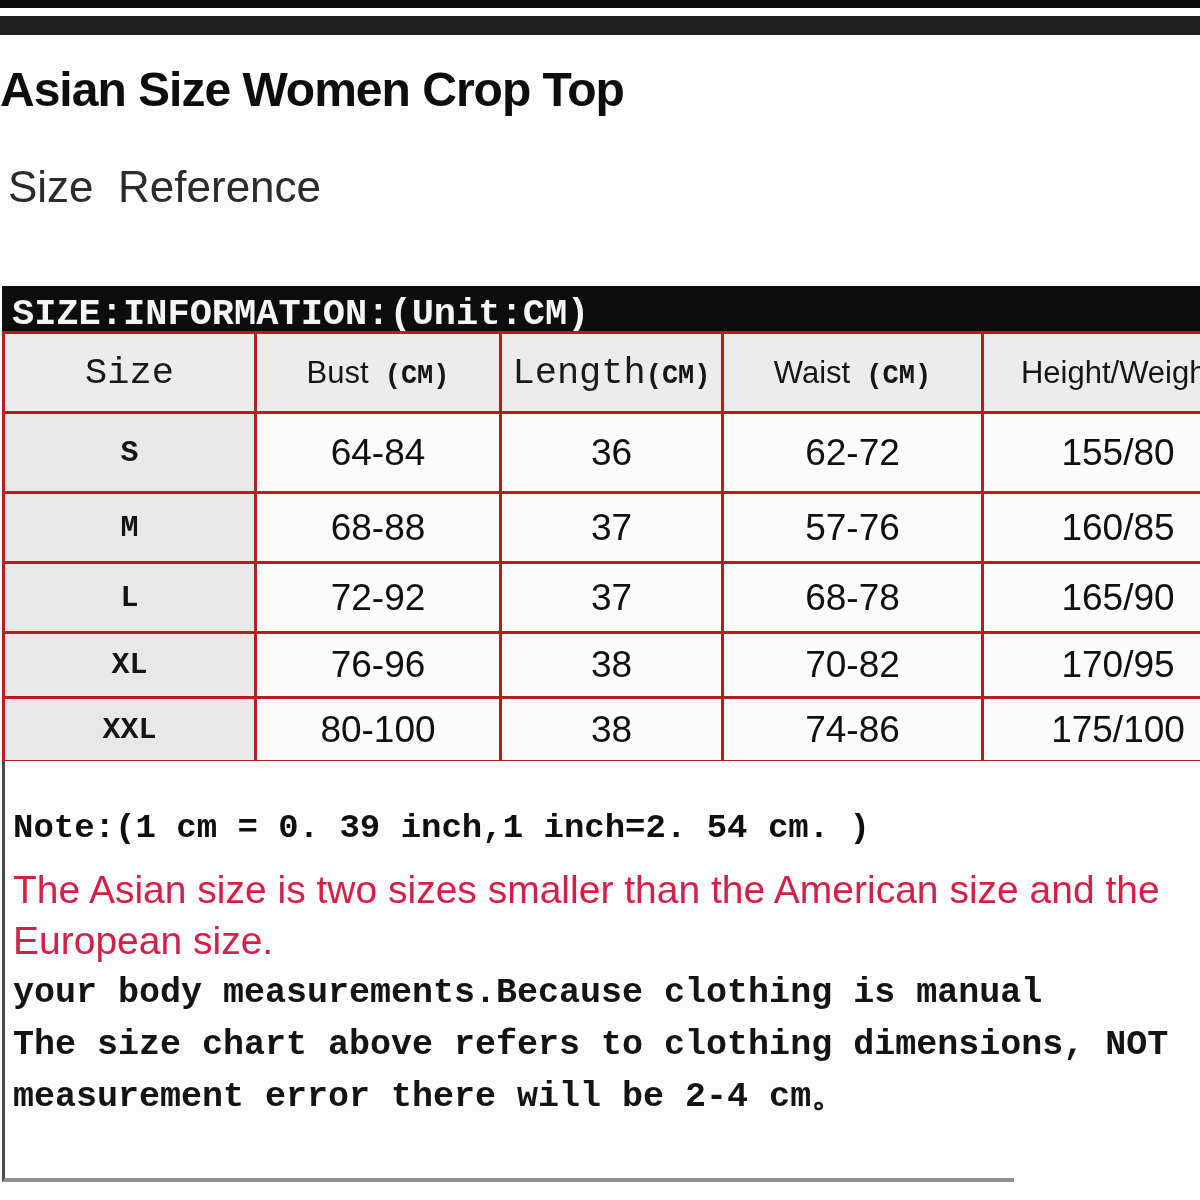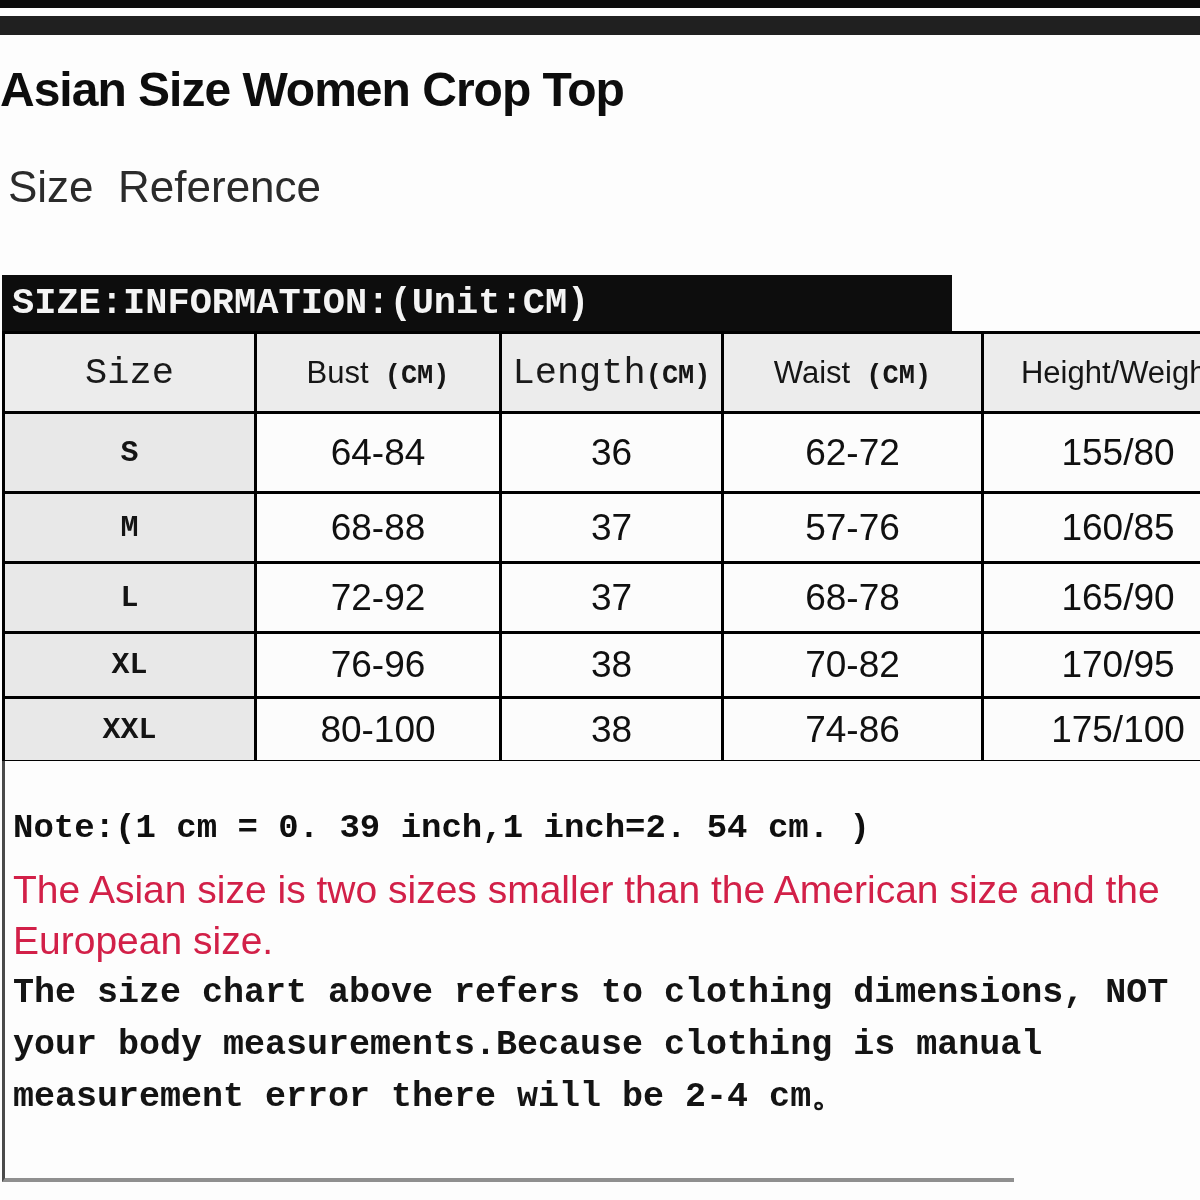--- a/index.html
+++ b/index.html
@@ -15,30 +15,30 @@
     position:absolute;top:62px;left:0;width:1200px;text-align:left;
     font-size:48px;font-weight:bold;letter-spacing:-1px;color:#0d0d0d;
     font-family:"Liberation Sans",sans-serif;
   }
   .subtitle{
     position:absolute;top:162px;left:0;width:1192px;text-align:left;
     font-size:44px;font-weight:400;color:#2b2b2b;white-space:pre;padding-left:8px;
   }
   
   .info-bar{
-    position:absolute;top:275px;left:2px;width:950px;height:57px;
+    position:absolute;top:286px;left:2px;width:1198px;height:57px;
     background:#0d0d0d;color:#f4f4f4;
     font-family:"Liberation Mono",monospace;font-weight:bold;font-size:37px;
     line-height:57px;padding-left:10px;box-sizing:border-box;white-space:nowrap;
   }
   
   .table-wrap{position:absolute;top:331px;left:2px;width:1198px;height:430px;overflow:hidden;}
   table.size-table{border-collapse:collapse;table-layout:fixed;width:1250px;}
   .size-table td,.size-table th{
-    border:3px solid #000000;text-align:center;vertical-align:middle;padding:0;
+    border:3px solid #b91c1c;text-align:center;vertical-align:middle;padding:0;
   }
   .col-size{width:252px;}  .col-bust{width:245px;}  .col-length{width:222px;}
   .col-waist{width:260px;} .col-height{width:271px;}
   tr.hdr{height:80px;}
   tr.r0{height:80px;} tr.r1{height:70px;} tr.r2{height:70px;} tr.r3{height:65px;} tr.r4{height:64px;}
   .size-table th{background:#ececec;font-weight:normal;color:#161616;}
   .hdr-main-sans{font-size:31px;font-family:"Liberation Sans",sans-serif;}
   .hdr-main-mono{font-size:37px;font-family:"Liberation Mono",monospace;color:#1a1a1a;}
   .hdr-unit{font-size:27px;font-weight:bold;font-family:"Liberation Mono",monospace;white-space:pre;}
   td.cell-size{
@@ -146,19 +146,19 @@
     </table>
   </div>
 
   <div class="note-box">
     <div class="note-conversion">Note:(1 cm = 0. 39 inch,1 inch=2. 54 cm. )</div>
     <div class="note-red" style="color: rgb(210, 32, 72);">
       <div>The Asian size is two sizes smaller than the American size and the</div>
       <div>European size.</div>
     </div>
     <div class="note-disclaimer">
+      <div>your body measurements.Because clothing is manual</div>
       <div>The size chart above refers to clothing dimensions, NOT</div>
-      <div>your body measurements.Because clothing is manual</div>
       <div>measurement error there will be 2-4 cm。</div>
     </div>
   </div>
 
 </div>
 
 </body></html>

